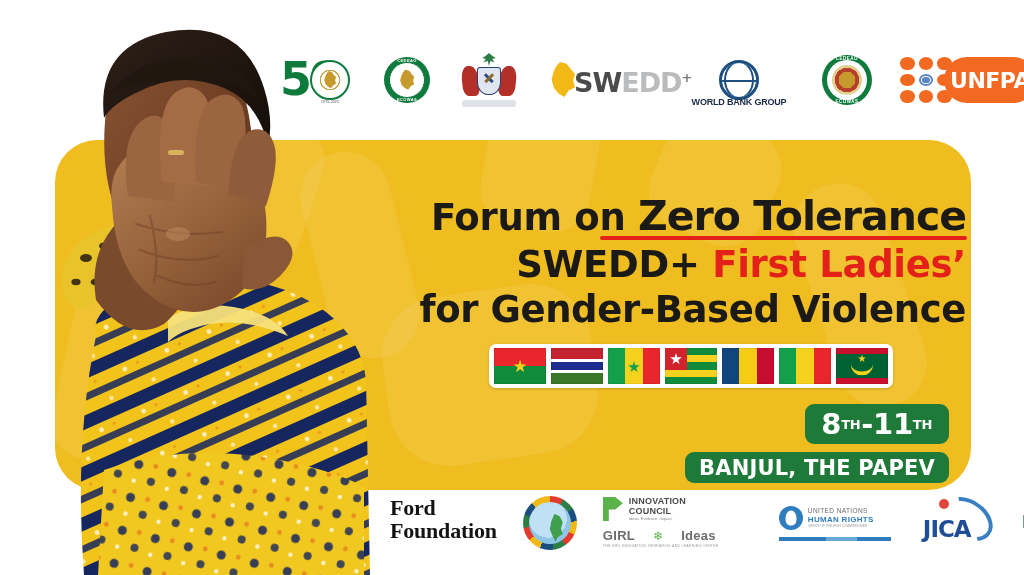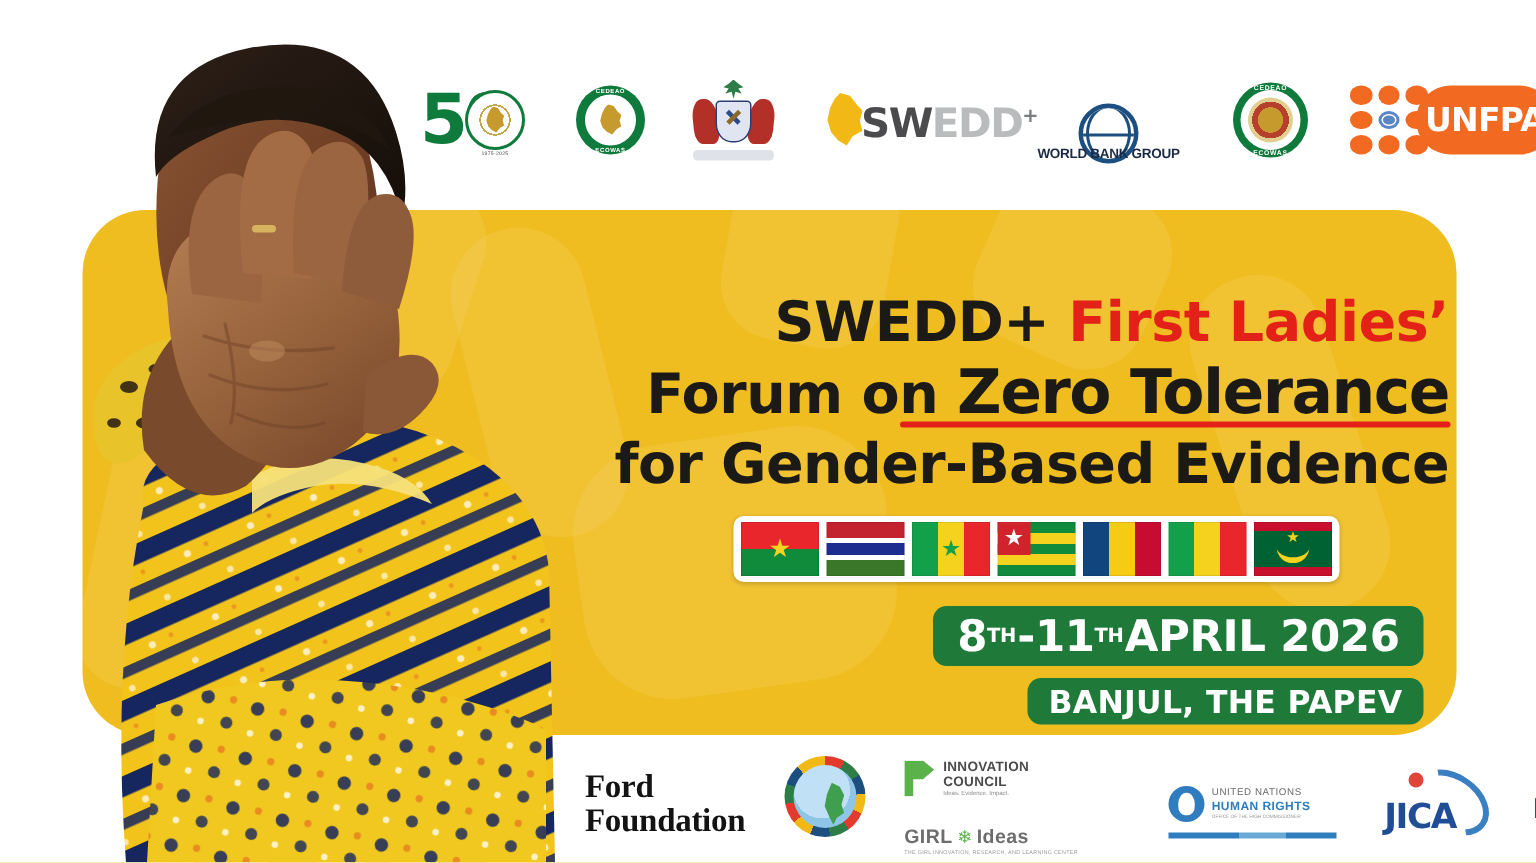--- a/index.html
+++ b/index.html
@@ -98,21 +98,21 @@
   }
   .l-swedd .wordmark{
     position:relative;margin-left:-4px;font-size:27px;line-height:27px;font-weight:bold;
     font-family:"DejaVu Sans",sans-serif;letter-spacing:-1px;white-space:nowrap;
   }
   .l-swedd .sw{color:#4b4b4d;}
   .l-swedd .edd{color:#b9bbbd;}
   .l-swedd .plus{font-size:13px;vertical-align:super;color:#7a7c7e;}
 
   
-  .l-wb{width:110px;height:58px;position:relative;text-align:center;align-items:flex-end;}
+  .l-wb{width:110px;height:58px;position:relative;text-align:center;}
   .l-wb .globe{
     width:40px;height:40px;margin:0 auto;border-radius:50%;
     border:3px solid #1c4e80;box-sizing:border-box;position:relative;overflow:hidden;
     background:#fff;
   }
   .l-wb .globe:before{
     content:"";position:absolute;left:50%;top:-2px;bottom:-2px;width:26px;
     transform:translateX(-50%);border:2px solid #1c4e80;border-radius:50%;
   }
   .l-wb .globe:after{
@@ -226,21 +226,21 @@
     font-family:"DejaVu Sans",sans-serif;font-weight:bold;white-space:nowrap;
     display:flex;align-items:center;justify-content:center;
   }
   .badge-date{right:75px;top:404px;height:40px;padding:0 16px;font-size:29px;letter-spacing:-.3px;}
   .badge-date sup{font-size:13px;vertical-align:super;margin:0 1px 0 0;}
   .badge-loc{right:75px;top:452px;height:31px;padding:0 14px;font-size:21px;letter-spacing:.2px;}
 
   
   .bottom-logos{
     position:absolute;left:390px;top:496px;width:620px;height:62px;
-    display:flex;align-items:flex-end;gap:26px;
+    display:flex;align-items:flex-start;gap:26px;
   }
   .bl{flex:0 0 auto;position:relative;}
   .bl-ford{
     font-family:"Liberation Serif",serif;font-weight:bold;color:#131313;
     font-size:22px;line-height:23px;letter-spacing:-.2px;
   }
   .bl-globe{width:54px;height:54px;position:relative;border-radius:50%;
     background:conic-gradient(#e23b2e 0 8%,#2e7d46 8% 16%,#1c4e80 16% 24%,#f2b816 24% 32%,
       #e23b2e 32% 40%,#2e7d46 40% 48%,#1c4e80 48% 56%,#f2b816 56% 64%,
       #e23b2e 64% 72%,#2e7d46 72% 80%,#1c4e80 80% 88%,#f2b816 88% 100%);}
@@ -249,21 +249,21 @@
   .bl-globe .in:after{
     content:"";position:absolute;left:44%;top:28%;width:18px;height:28px;background:#3f9f4e;
     clip-path:polygon(40% 0,70% 10%,86% 30%,76% 52%,86% 72%,58% 84%,46% 100%,30% 80%,14% 56%,22% 28%);
   }
   .bl-pc{position:relative;width:150px;height:52px;}
   .bl-pc .pcrow{display:flex;align-items:center;gap:6px;}
   .bl-pc .pcmark{width:20px;height:24px;background:#5bb24a;flex:0 0 auto;
     clip-path:polygon(0 0,62% 0,100% 26%,62% 52%,30% 52%,30% 100%,0 100%);}
   .bl-pc .pct1{font-size:9px;font-weight:bold;color:#4a4a4a;line-height:10px;letter-spacing:.2px;}
   .bl-pc .pct2{font-size:4px;color:#8a8a8a;line-height:6px;}
-  .bl-pc .girl{display:flex;align-items:center;gap:3px;margin-top:18px;}
+  .bl-pc .girl{display:flex;align-items:center;gap:18px;margin-top:6px;}
   .bl-pc .girl .g1{font-size:13px;font-weight:bold;color:#6d6d6d;letter-spacing:.3px;}
   .bl-pc .girl .gstar{color:#5bb24a;font-size:12px;line-height:12px;}
   .bl-pc .girl .g2{font-size:13px;font-weight:bold;color:#6d6d6d;letter-spacing:.3px;}
   .bl-pc .girlsub{font-size:3.6px;color:#9a9a9a;letter-spacing:.2px;margin-top:1px;}
   .bl-jica{position:relative;width:72px;height:46px;}
   .bl-jica .arc{
     position:absolute;right:0;top:4px;width:46px;height:30px;
     border:4px solid #3a7fc1;border-left-color:transparent;border-bottom-color:transparent;
     border-radius:50%;transform:rotate(35deg);
   }
@@ -356,23 +356,23 @@
     <span class="blob b1"></span>
     <span class="blob b2"></span>
     <span class="blob b3"></span>
     <span class="blob b4"></span>
     <span class="blob b5"></span>
     <span class="blob b6"></span>
     <span class="blob b7"></span>
   </div>
 
   <div class="headline">
+    <span class="hl hl2"><span>Forum on </span><span class="strong">Zero Tolerance</span><span class="ul-red"></span></span>
     <span class="hl hl1"><span>SWEDD+ </span><span class="red">First Ladies’</span></span>
-    <span class="hl hl2"><span>Forum on </span><span class="strong">Zero Tolerance</span><span class="ul-red"></span></span>
-    <span class="hl hl3">for Gender-Based Evidence</span>
+    <span class="hl hl3">for Gender-Based Violence</span>
   </div>
 
   <div class="flagbar">
     <div class="flag f-bf">
         <span class="star">★</span>
       </div>
     <div class="flag f-gm"></div>
     <div class="flag f-sn">
         <span class="star">★</span>
       </div>
@@ -388,21 +388,20 @@
         <span class="moon"></span>
       </div>
   </div>
 
   <div class="badge badge-date">
       <span>8</span>
       <sup>TH</sup>
       <span>-</span>
       <span>11</span>
       <sup>TH</sup>
-      <span> APRIL 2026</span>
     </div>
 
   <div class="badge badge-loc">BANJUL, THE PAPEV</div>
 
   <div class="bottom-logos">
 
     <div class="bl bl-ford">
       <div>Ford</div>
       <div>Foundation</div>
     </div>

